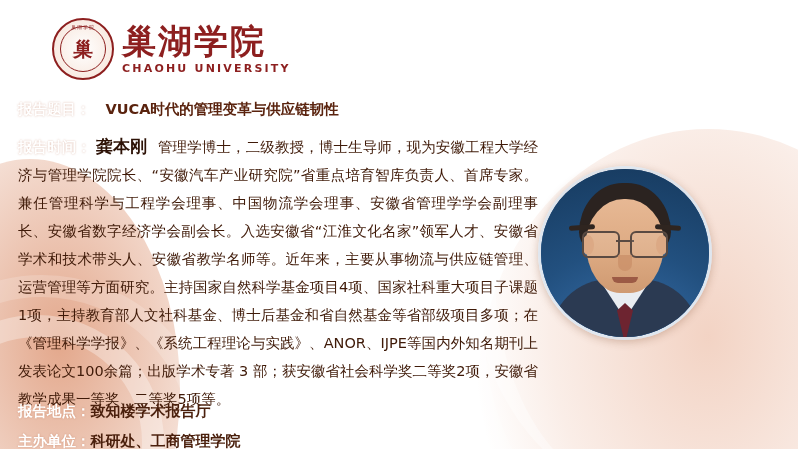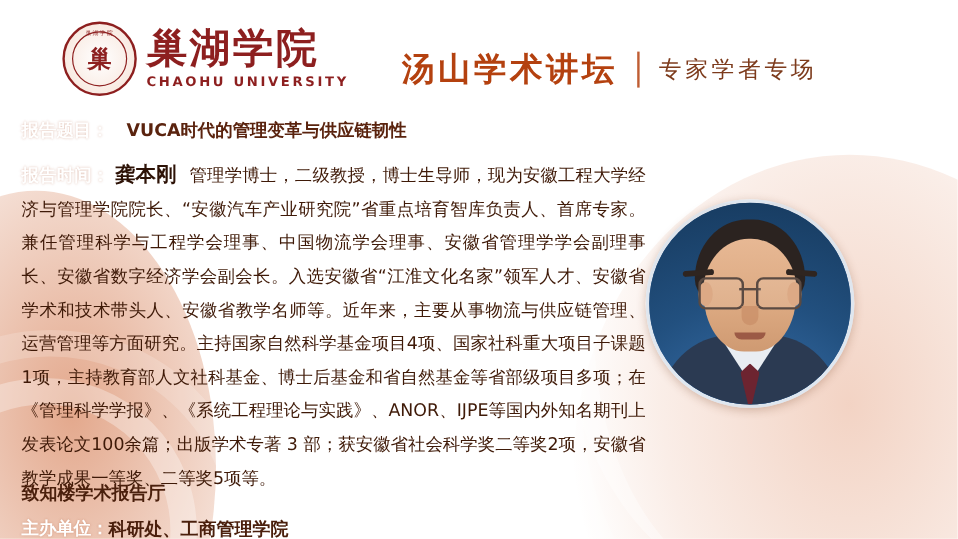--- a/index.html
+++ b/index.html
@@ -377,42 +377,38 @@
       <div class="seal">
         <div class="ringtext">巢湖学院</div>
         <div class="glyph">巢</div>
       </div>
       <div class="uni-name">
         <span class="uni-cn">巢湖学院</span>
         <span class="uni-en">CHAOHU UNIVERSITY</span>
       </div>
     </div>
 
-    <div class="title-block">
-      <span class="forum-title">汤山学术讲坛</span>
-      <span class="divider-v"></span>
-      <span class="subtitle">专家学者专场</span>
-    </div>
   </div>
 
   <div class="field" id="f-topic">
     <span class="label">报告题目：</span>
     <span class="value">VUCA时代的管理变革与供应链韧性</span>
   </div>
 
   <div class="field" id="f-bio">
     <div class="bio-text">
       <span class="label">报告时间：</span>
       <span class="name">龚本刚</span>
       <span>管理学博士，二级教授，博士生导师，现为安徽工程大学经济与管理学院院长、“安徽汽车产业研究院”省重点培育智库负责人、首席专家。兼任管理科学与工程学会理事、中国物流学会理事、安徽省管理学学会副理事长、安徽省数字经济学会副会长。入选安徽省“江淮文化名家”领军人才、安徽省学术和技术带头人、安徽省教学名师等。近年来，主要从事物流与供应链管理、运营管理等方面研究。主持国家自然科学基金项目4项、国家社科重大项目子课题1项，主持教育部人文社科基金、博士后基金和省自然基金等省部级项目多项；在《管理科学学报》、《系统工程理论与实践》、ANOR、IJPE等国内外知名期刊上发表论文100余篇；出版学术专著 3 部；获安徽省社会科学奖二等奖2项，安徽省教学成果一等奖、二等奖5项等。</span>
     </div>
   </div>
 
 
   <div class="field" id="f-place">
+    <span class="label">报告地点：</span>
     <span class="value bigval">致知楼学术报告厅</span>
   </div>
 
   <div class="field" id="f-host">
     <span class="label">主办单位：</span>
     <span class="value bigval">科研处、工商管理学院</span>
   </div>
 
   <div class="portrait">
     <div class="bg"></div>

